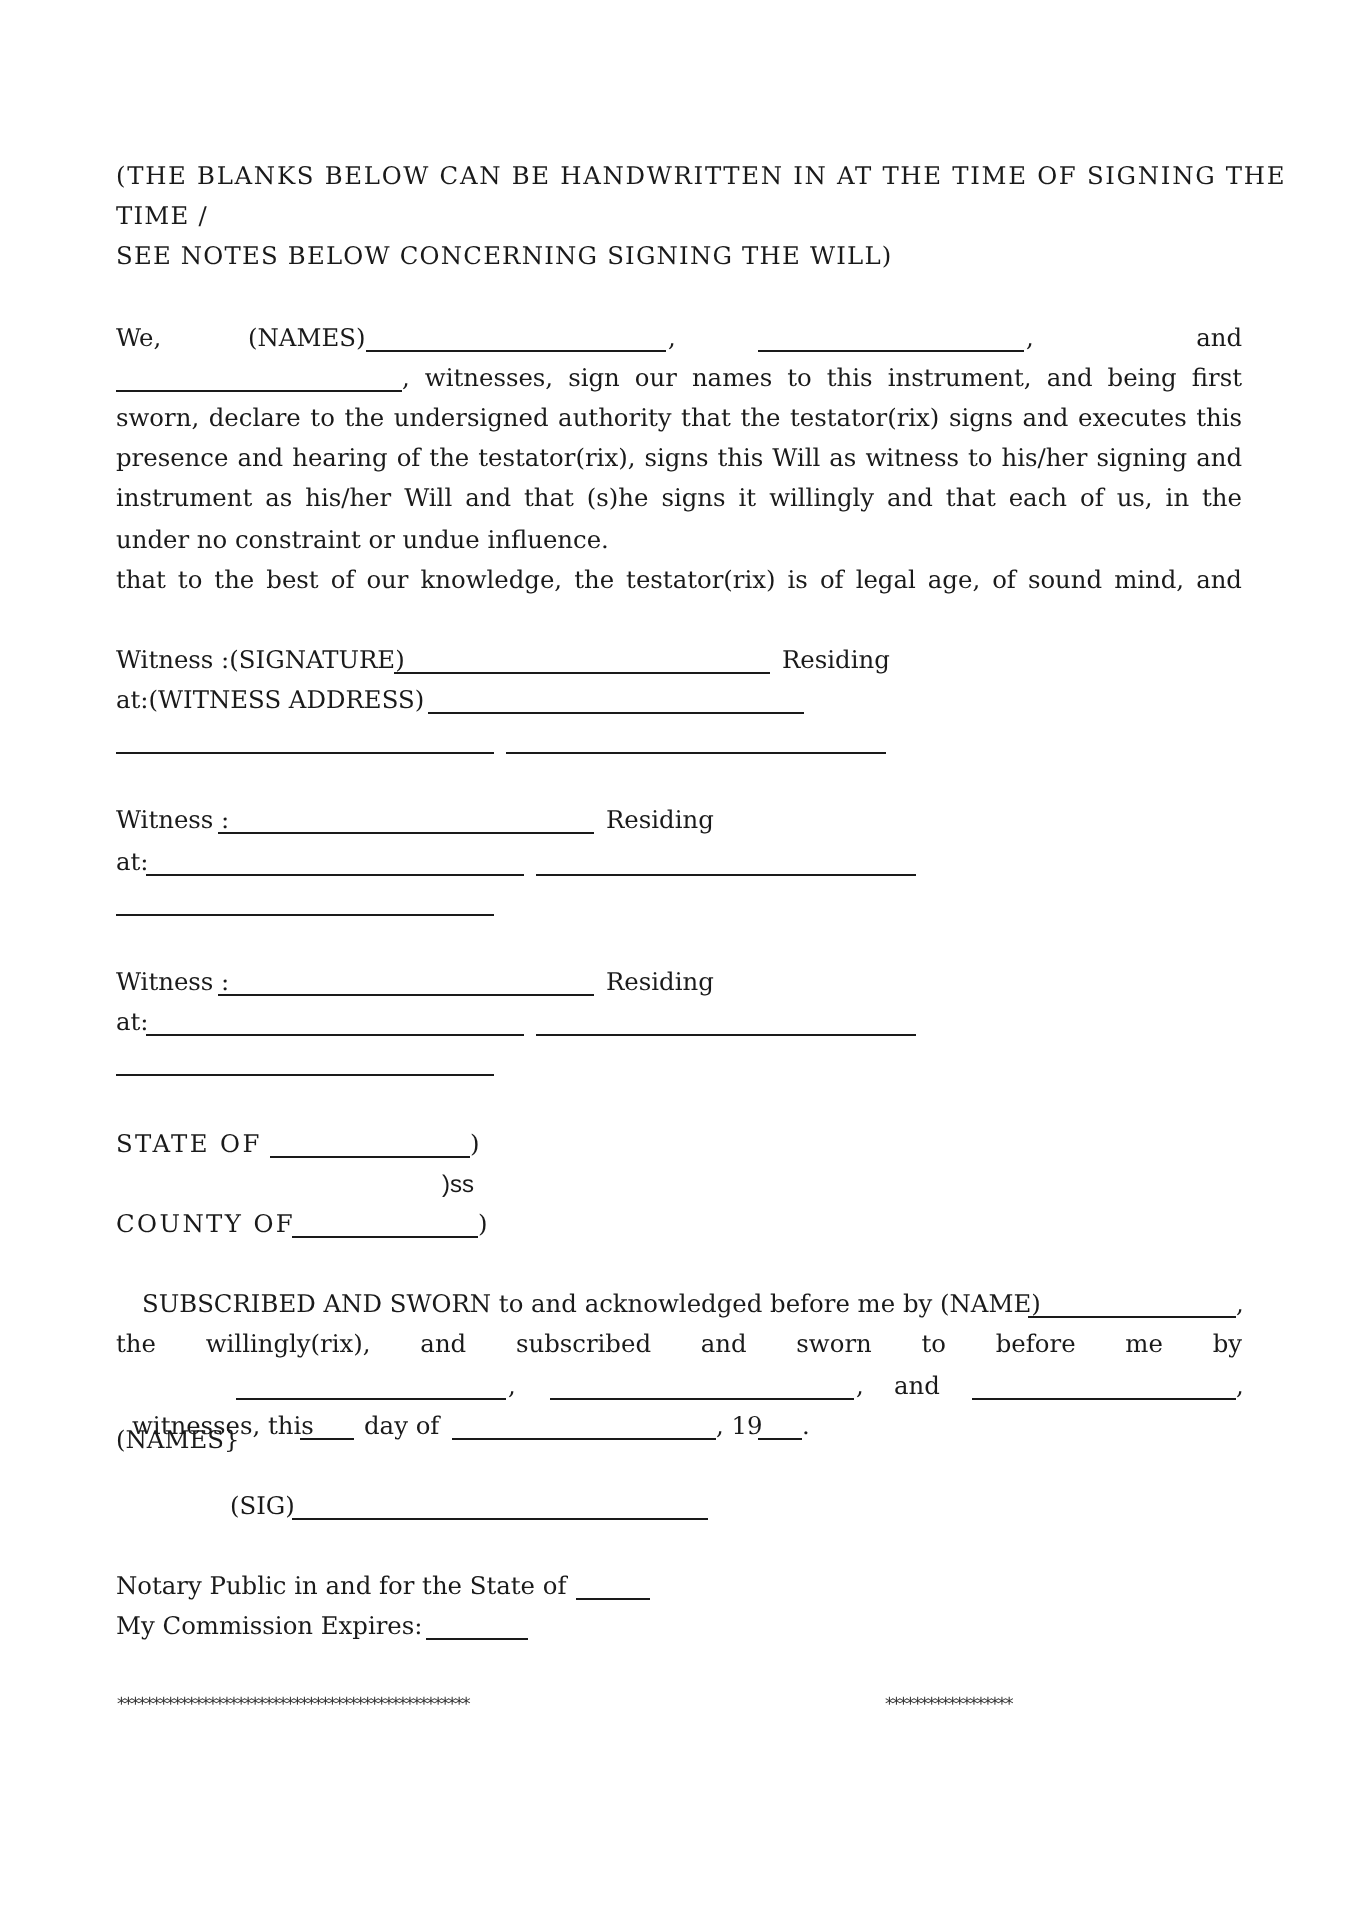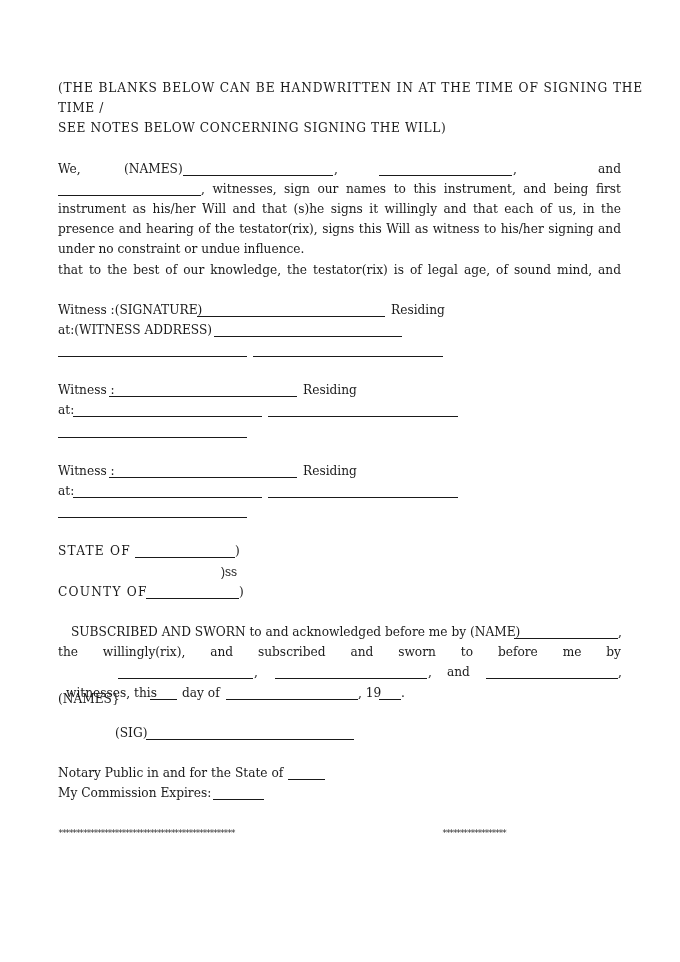--- a/index.html
+++ b/index.html
@@ -70,22 +70,23 @@
     <span class="abs blank" style="left:125px; width:150px; top:4px;"></span>
     <span class="abs" style="left:276px;">,</span>
     <span class="abs blank" style="left:321px; width:133px; top:4px;"></span>
     <span class="abs" style="left:455px;">,</span>
     <span class="abs" style="right:0;">and</span>
   </div>
   <div class="line">
     <span class="abs blank" style="left:0; width:143px; top:4px;"></span>
     <span class="abs justify" style="left:143px; right:0;">, witnesses, sign our names to this  instrument, and being first</span>
   </div>
+  <div class="line justify">sworn, declare to the undersigned authority  that the testator(rix) signs and executes this</div>
+  <div class="line justify">presence and  hearing of the testator(rix), signs this Will as witness to his/her signing  and</div>
   <div class="line justify">instrument as his/her Will  and that (s)he signs it willingly and that each of us, in the</div>
-  <div class="line justify">presence and  hearing of the testator(rix), signs this Will as witness to his/her signing  and</div>
   <div class="line">under no constraint or undue influence.</div>
   <div class="line justify">that to the best of our knowledge, the testator(rix) is of legal age, of  sound mind, and</div>
 
   <div class="gap"></div>
 
   <div class="line">
     <span class="abs" style="left:0;">Witness :(SIGNATURE)</span>
     <span class="abs blank" style="left:139px; width:188px; top:4px;"></span>
     <span class="abs" style="left:333px;">Residing</span>
   </div>

